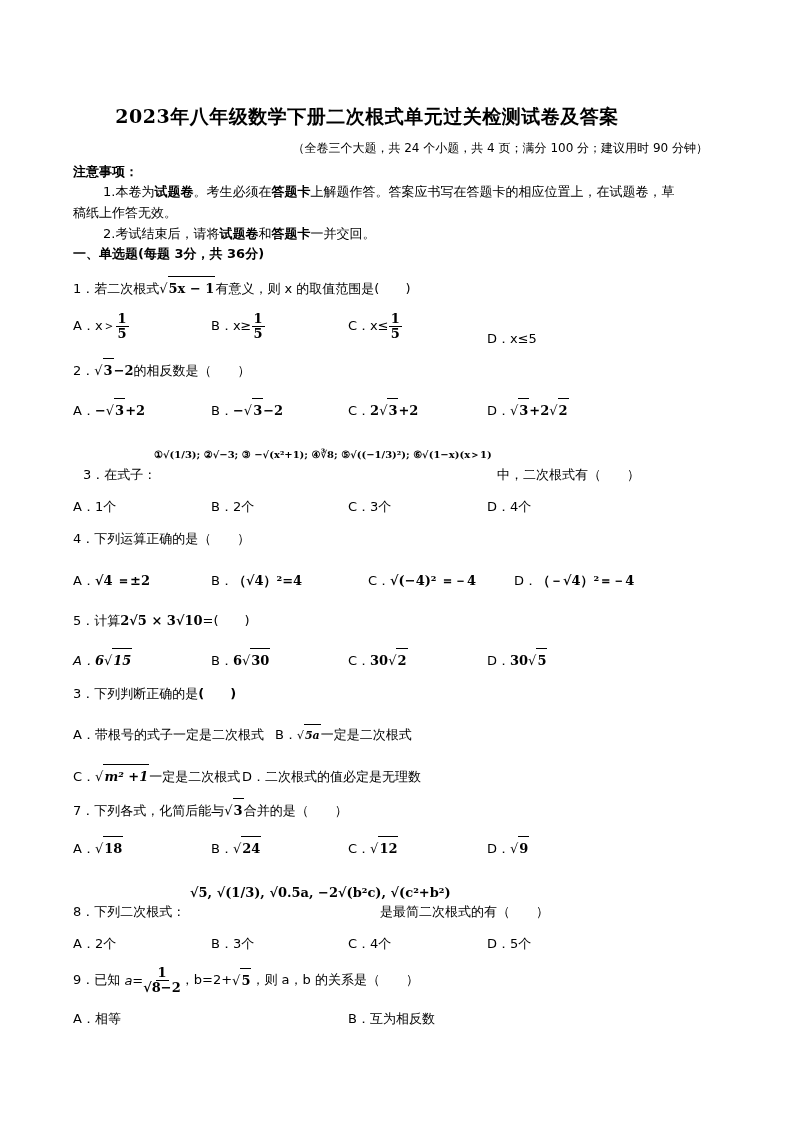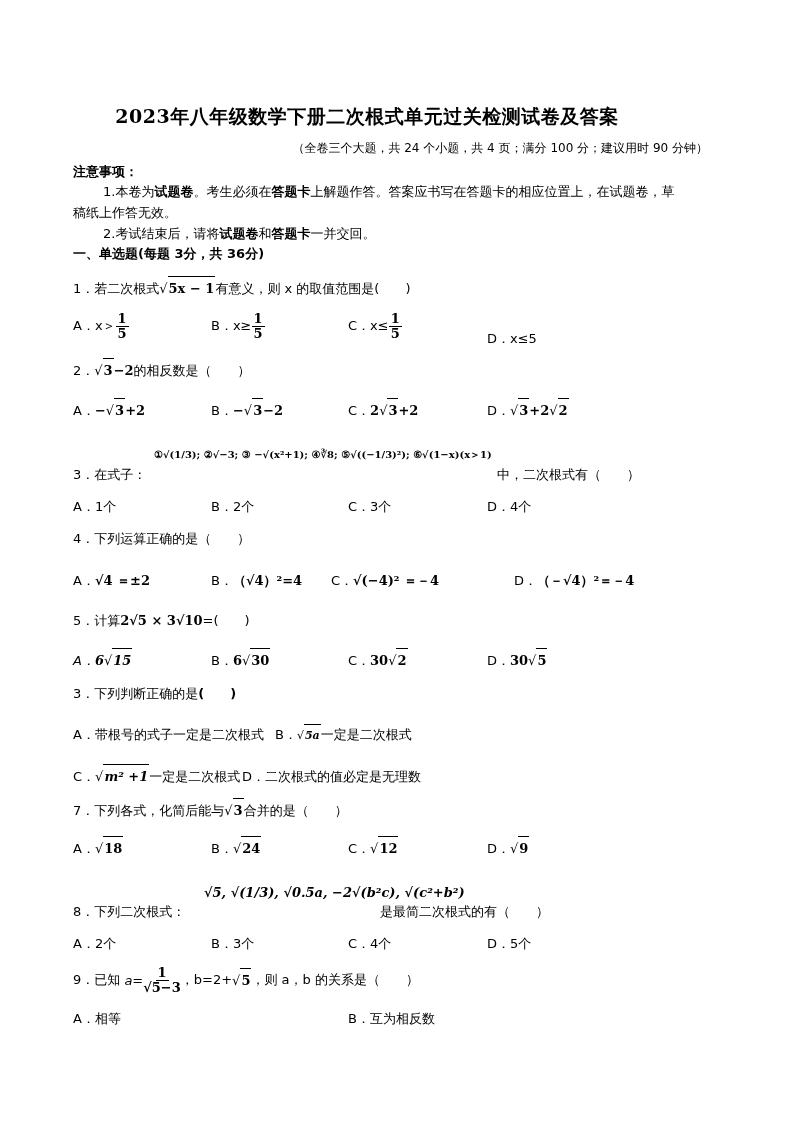--- a/index.html
+++ b/index.html
@@ -67,32 +67,32 @@
 <div class="opt" style="left:211px; top:402px;">
   <span>B．</span><span class="m">−</span><span class="rad m"><span class="sym">√</span><span class="under">3</span></span><span class="m">−2</span>
 </div>
 <div class="opt" style="left:348px; top:402px;">
   <span>C．</span><span class="m">2</span><span class="rad m"><span class="sym">√</span><span class="under">3</span></span><span class="m">+2</span>
 </div>
 <div class="opt" style="left:487px; top:402px;">
   <span>D．</span><span class="rad m"><span class="sym">√</span><span class="under">3</span></span><span class="m">+2</span><span class="rad m"><span class="sym">√</span><span class="under">2</span></span>
 </div>
 
-<div class="abs" style="left:73px; top:466px;">3．在式子：</div>
+<div class="abs" style="left:83px; top:466px;">3．在式子：</div>
 <div class="abs m" style="left:154px; top:448px; font-size:10px;">①√(1/3); ②√−3; ③ −√(x²+1); ④∛8; ⑤√((−1/3)²); ⑥√(1−x)(x＞1)</div>
 <div class="abs" style="left:497px; top:466px;">中，二次根式有（　　）</div>
 <div class="opt" style="left:73px; top:498px;">A．1个</div>
 <div class="opt" style="left:211px; top:498px;">B．2个</div>
 <div class="opt" style="left:348px; top:498px;">C．3个</div>
 <div class="opt" style="left:487px; top:498px;">D．4个</div>
 
 <div class="abs" style="left:73px; top:530px;">4．下列运算正确的是（　　）</div>
 <div class="opt" style="left:73px; top:572px;"><span>A．</span><span class="m">√4 ＝±2</span></div>
 <div class="opt" style="left:211px; top:572px;"><span>B．</span><span class="m">（√4）²=4</span></div>
-<div class="opt" style="left:331px; top:572px;"><span>C．</span><span class="m">√(−4)² ＝－4</span></div>
+<div class="opt" style="left:368px; top:572px;"><span>C．</span><span class="m">√(−4)² ＝－4</span></div>
 <div class="opt" style="left:514px; top:572px;"><span>D．</span><span class="m">（－√4）²＝－4</span></div>
 
 <div class="abs" style="left:73px; top:612px;">
   <span>5．计算</span><span class="m">2√5 × 3√10</span><span>=(　　)</span>
 </div>
 <div class="opt" style="left:73px; top:652px;font-style:italic;"><span>A．</span><span class="m">6</span><span class="rad m"><span class="sym">√</span><span class="under">15</span></span></div>
 <div class="opt" style="left:211px; top:652px;"><span>B．</span><span class="m">6</span><span class="rad m"><span class="sym">√</span><span class="under">30</span></span></div>
 <div class="opt" style="left:348px; top:652px;"><span>C．</span><span class="m">30</span><span class="rad m"><span class="sym">√</span><span class="under">2</span></span></div>
 <div class="opt" style="left:487px; top:652px;"><span>D．</span><span class="m">30</span><span class="rad m"><span class="sym">√</span><span class="under">5</span></span></div>
 
@@ -106,27 +106,27 @@
 
 <div class="abs" style="left:73px; top:802px;">
   <span>7．下列各式，化简后能与</span><span class="rad m"><span class="sym">√</span><span class="under">3</span></span><span>合并的是（　　）</span>
 </div>
 <div class="opt" style="left:73px; top:840px;"><span>A．</span><span class="rad m"><span class="sym">√</span><span class="under">18</span></span></div>
 <div class="opt" style="left:211px; top:840px;"><span>B．</span><span class="rad m"><span class="sym">√</span><span class="under">24</span></span></div>
 <div class="opt" style="left:348px; top:840px;"><span>C．</span><span class="rad m"><span class="sym">√</span><span class="under">12</span></span></div>
 <div class="opt" style="left:487px; top:840px;"><span>D．</span><span class="rad m"><span class="sym">√</span><span class="under">9</span></span></div>
 
 <div class="abs" style="left:73px; top:903px;">8．下列二次根式：</div>
-<div class="abs m" style="left:204px; top:885px; font-size:13px; font-style:italic;">√5, √(1/3), √0.5a, −2√(b²c), √(c²+b²)</div>
+<div class="abs m" style="left:190px; top:885px; font-size:13px; ">√5, √(1/3), √0.5a, −2√(b²c), √(c²+b²)</div>
 <div class="abs" style="left:380px; top:903px;">是最简二次根式的有（　　）</div>
 <div class="opt" style="left:73px; top:935px;text-align:center;">A．2个</div>
 <div class="opt" style="left:211px; top:935px;">B．3个</div>
 <div class="opt" style="left:348px; top:935px;">C．4个</div>
 <div class="opt" style="left:487px; top:935px;">D．5个</div>
 
 <div class="abs" style="left:73px; top:966px;">
   <span style="vertical-align:middle;">9．已知 </span><span style="font-style:italic; vertical-align:middle;">a=</span><span class="frac">
       <span class="num">1</span>
-      <span>√5−3</span>
+      <span>√8−2</span>
     </span><span style="vertical-align:middle;">，b=2+</span><span class="rad m" style="vertical-align:middle;"><span class="sym">√</span><span class="under">5</span></span><span style="vertical-align:middle;">，则 a，b 的关系是（　　）</span>
 </div>
 <div class="opt" style="left:73px; top:1010px;">A．相等</div>
 <div class="opt" style="left:348px; top:1010px;">B．互为相反数</div>
 
 </body></html>

